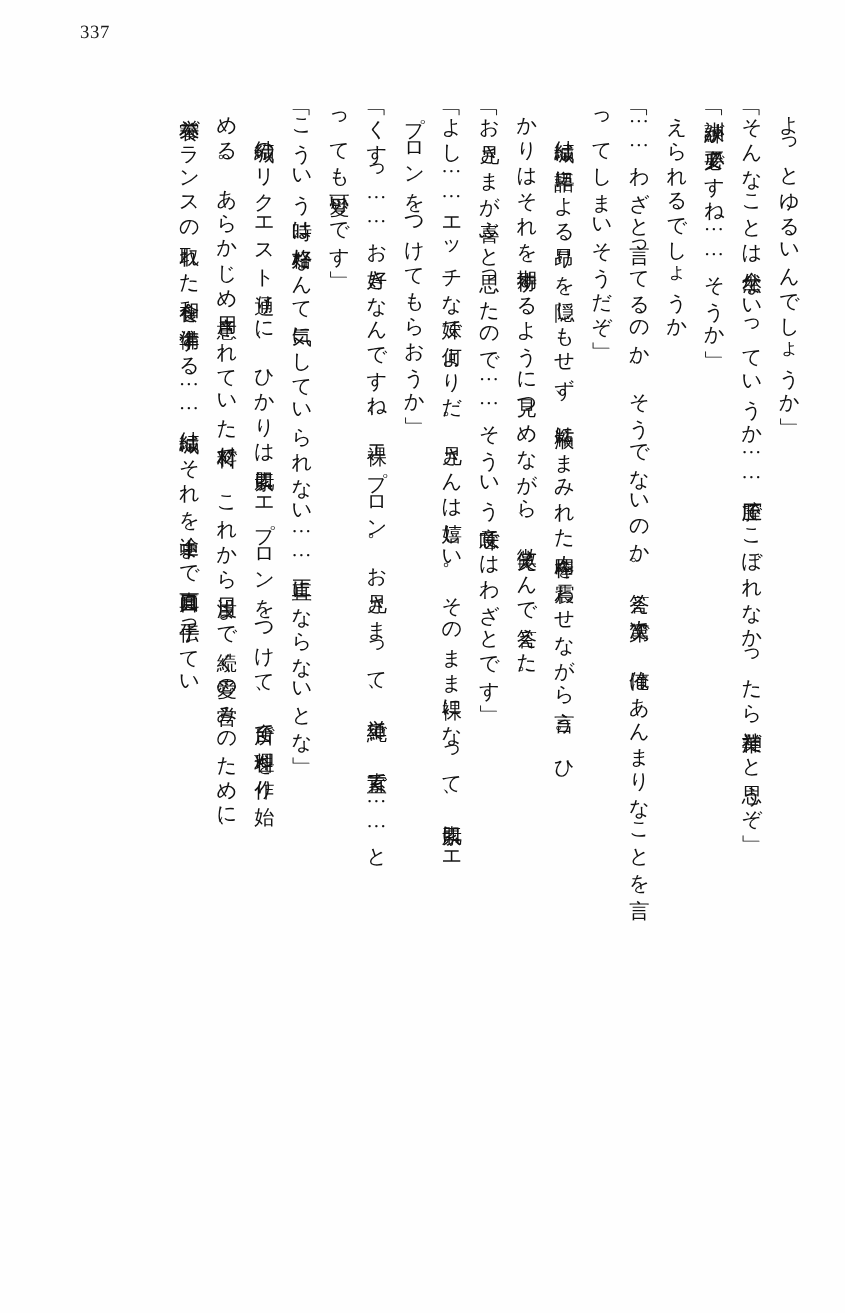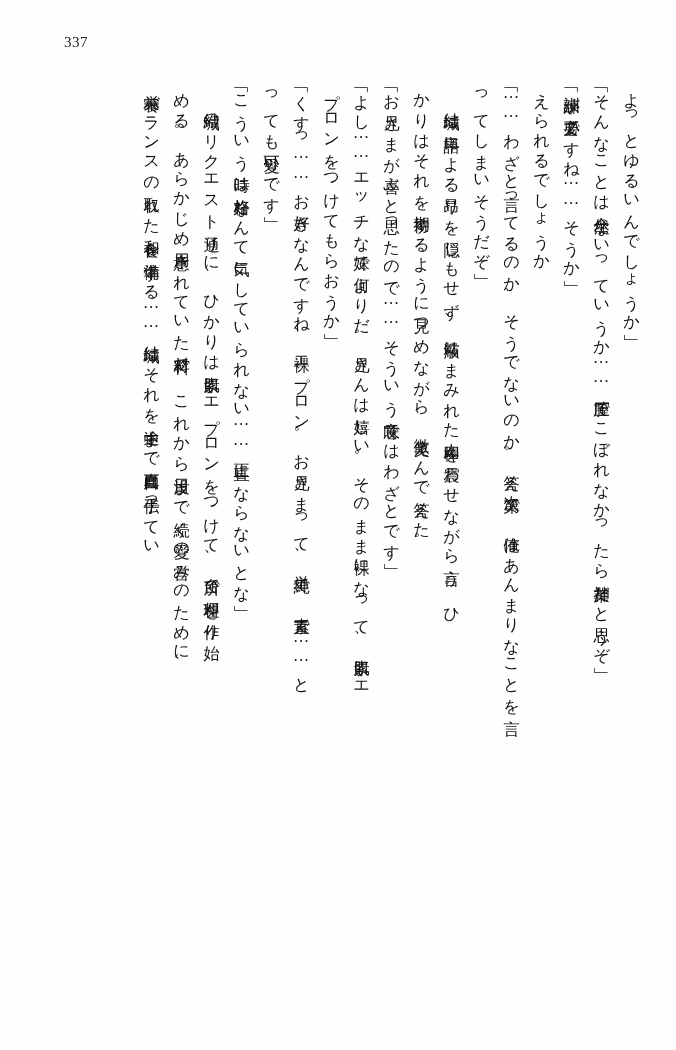--- a/index.html
+++ b/index.html
@@ -13,21 +13,21 @@
   .page {
     position: relative;
     width: 676px;
     height: 1050px;
     background: #fefefe;
     overflow: hidden;
     box-sizing: border-box;
   }
   .page-number {
     position: absolute;
-    top: 34px;
+    top: 18px;
     left: 64px;
     font-size: 15px;
     color: #1a1a1a;
     letter-spacing: 0.5px;
     font-family: "Liberation Serif", "DejaVu Serif", serif;
   }
   .body-text {
     position: absolute;
     top: 82px;
     left: 28px;

